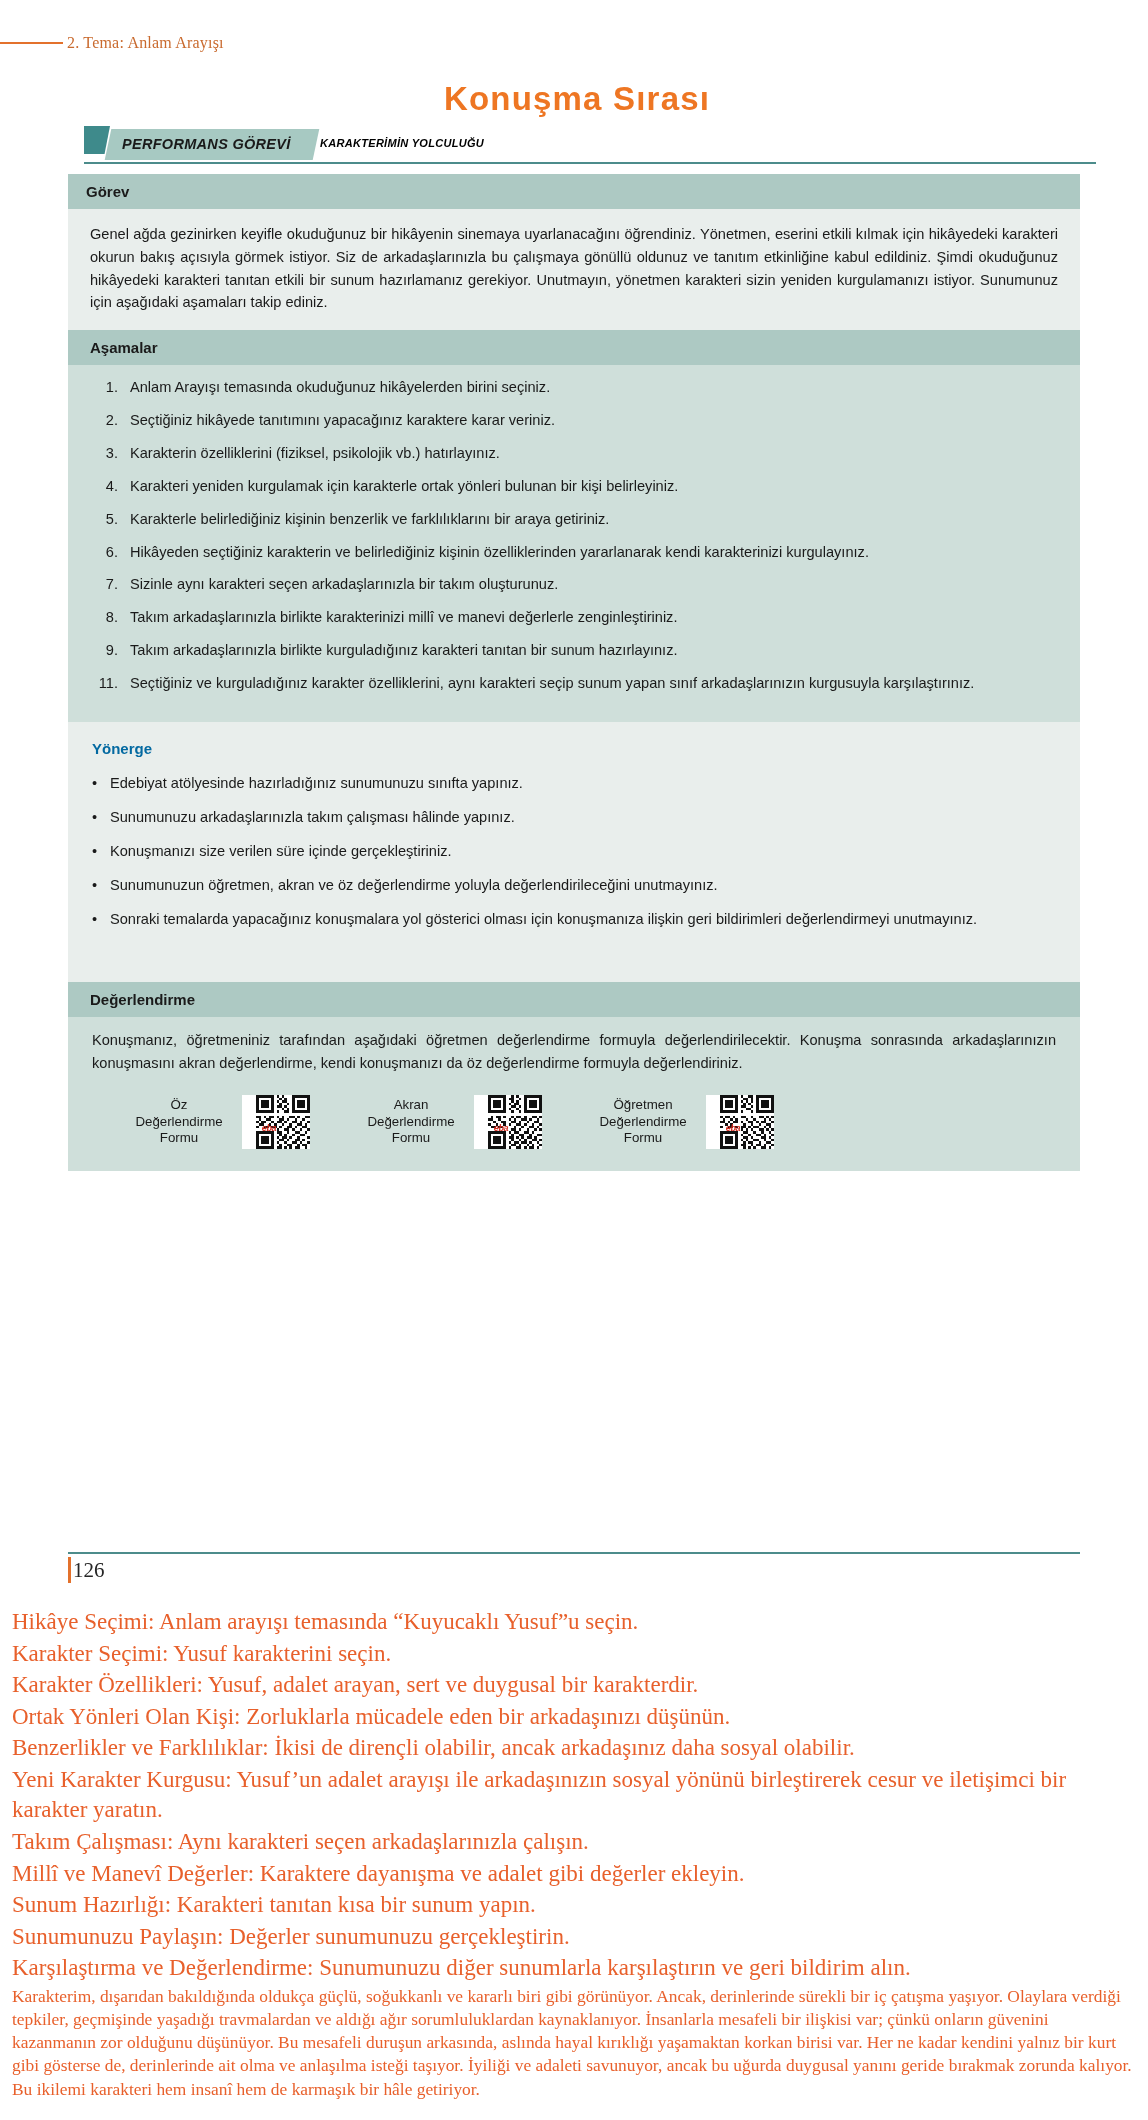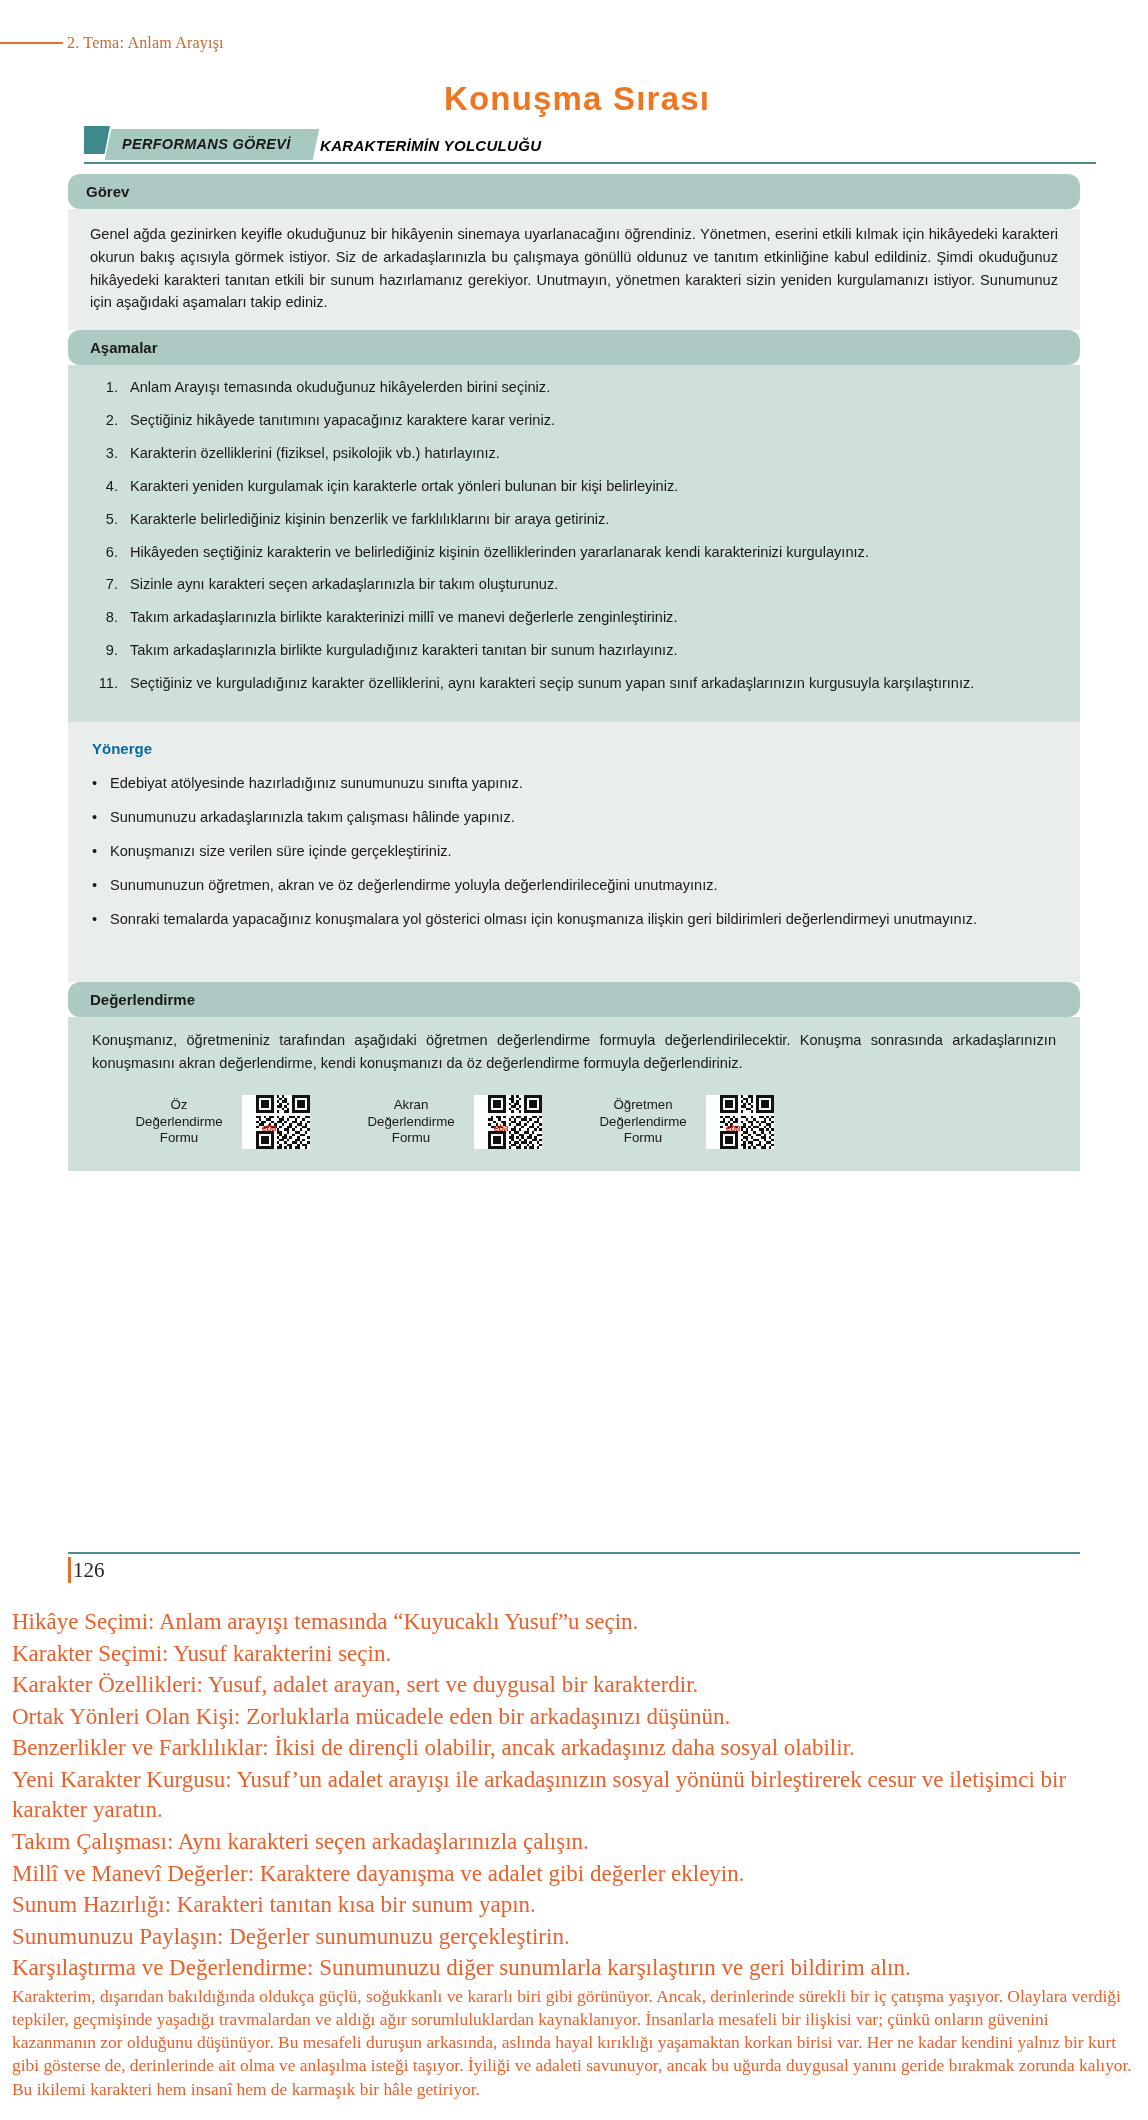--- a/index.html
+++ b/index.html
@@ -70,21 +70,21 @@
     font-size: 14.5px;
     font-weight: bold;
     font-style: italic;
     color: #1A1A1A;
     letter-spacing: .3px;
     z-index: 4;
   }
   .banner-subtitle {
     position: absolute;
     left: 236px; top: 11px;
-    font-size: 15px;
+    font-size: 11px;
     font-weight: bold;
     font-style: italic;
     color: #000000;
     letter-spacing: .3px;
   }
   .banner-rule {
     position: absolute;
     left: 0; top: 36px;
     width: 1012px; height: 2px;
     background: #4C8C8B;
@@ -96,21 +96,20 @@
     top: 174px; left: 68px;
     width: 1012px;
   }
 
   .sec-head {
     background: #ADC9C3;
     font-size: 15px;
     font-weight: bold;
     color: #1A1A1A;
     padding: 9px 0 9px 18px;
-    border-radius: 12px;
   }
   .sec-head.indent { padding-left: 22px; }
 
   .sec-body-grey {
     background: #E9EEEC;
     padding: 14px 22px 16px 22px;
   }
   .sec-body-teal {
     background: #CFDFDA;
     padding: 12px 22px 16px 22px;

